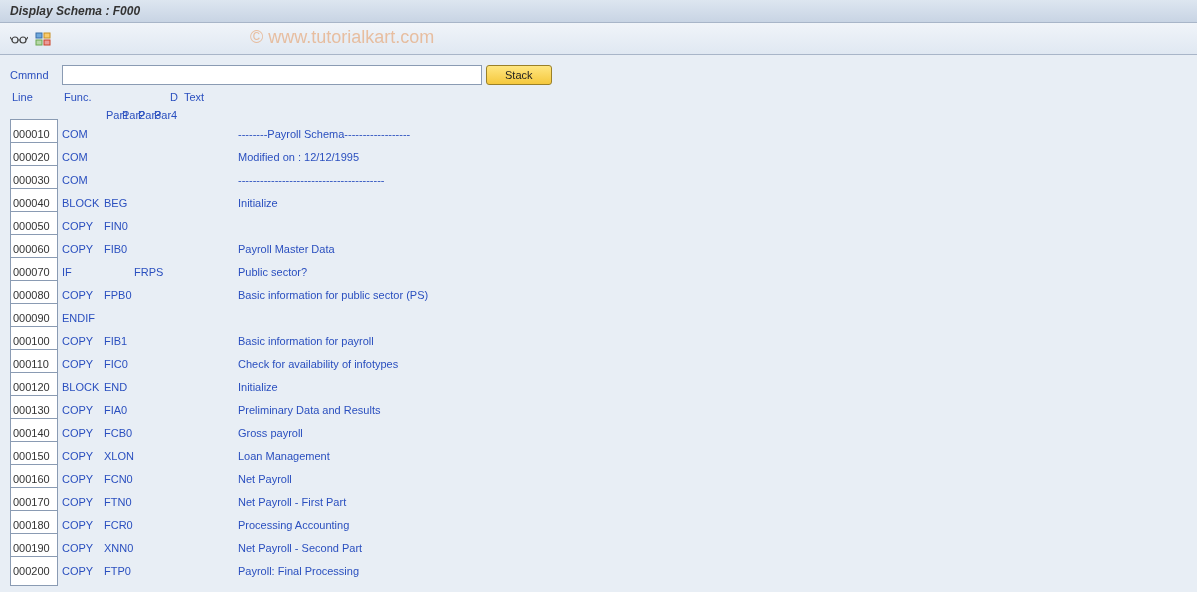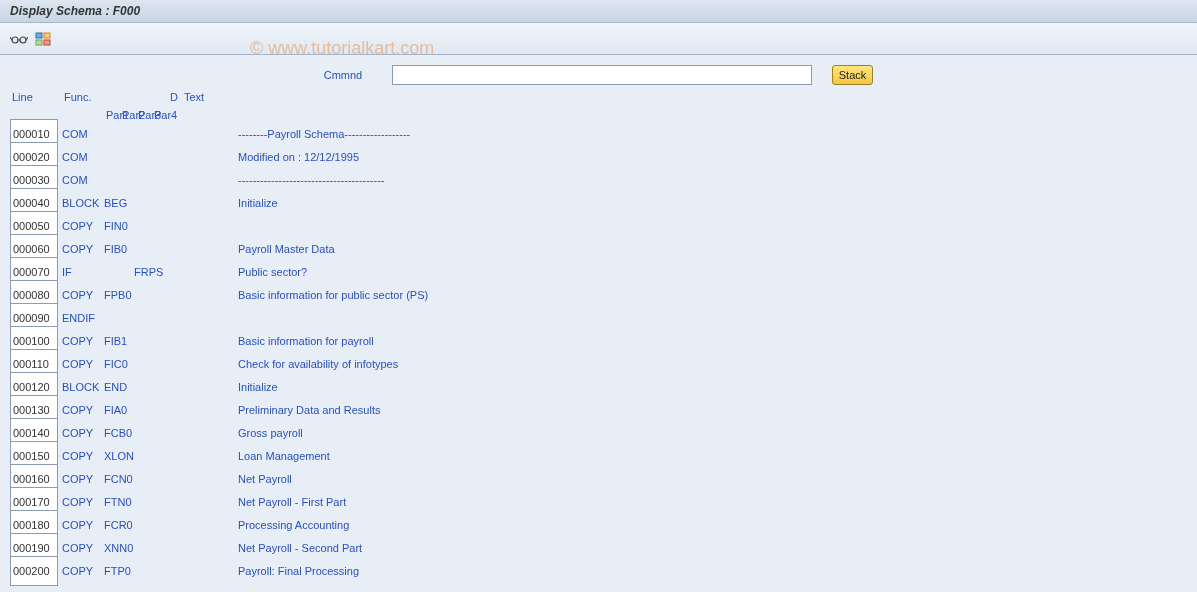--- a/index.html
+++ b/index.html
@@ -33,57 +33,56 @@
     .toolbar-icon {
       width: 18px;
       height: 18px;
       cursor: pointer;
       display: flex;
       align-items: center;
       justify-content: center;
     }
     .watermark {
       position: absolute;
-      top: 38px;
+      top: 27px;
       left: 250px;
       font-size: 18px;
       color: rgba(230, 150, 90, 0.55);
       font-weight: normal;
       pointer-events: none;
       z-index: 10;
     }
     .content {
       padding: 10px;
       background: #e8eef5;
     }
     .cmd-row {
       display: flex;
       align-items: center;
-      gap: 20px;
+      gap: 4px;
       margin-bottom: 6px;
-      justify-content: center;
     }
     .cmd-label {
       color: #2a4fbf;
       font-size: 11px;
       width: 48px;
     }
     .cmd-input {
       width: 420px;
       height: 20px;
       border: 1px solid #8a9bb3;
       background: #fff;
       padding: 0 4px;
       font-size: 11px;
     }
     .stack-btn {
       background: linear-gradient(#ffe680, #f5c83d);
       border: 1px solid #9a8028;
       border-radius: 3px;
-      padding: 2px 6px;
+      padding: 2px 18px;
       font-size: 11px;
       cursor: pointer;
       color: #222;
       height: 20px;
     }
     .header-row {
       display: flex;
       color: #2a4fbf;
       font-size: 11px;
       margin-bottom: 2px;

